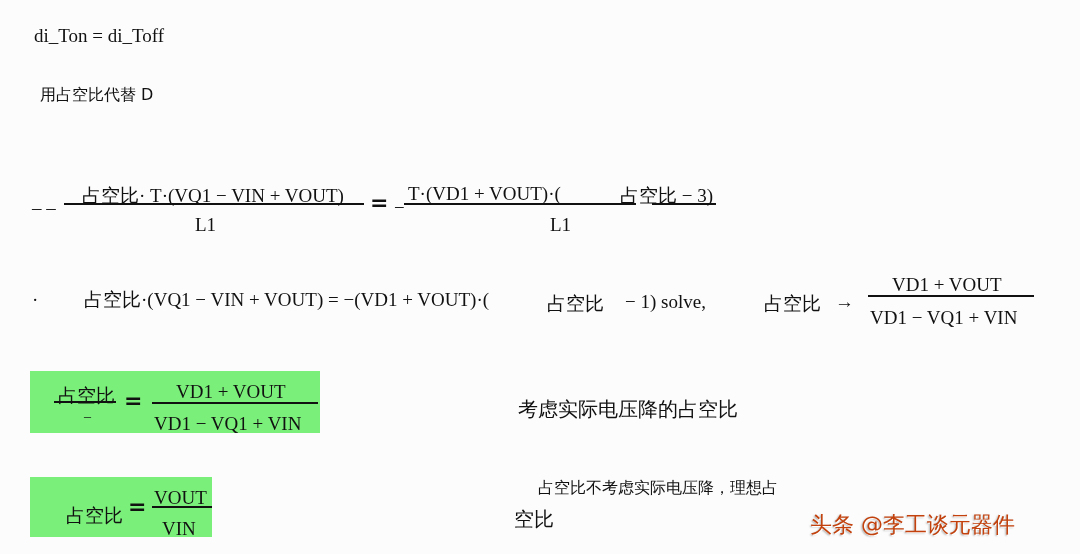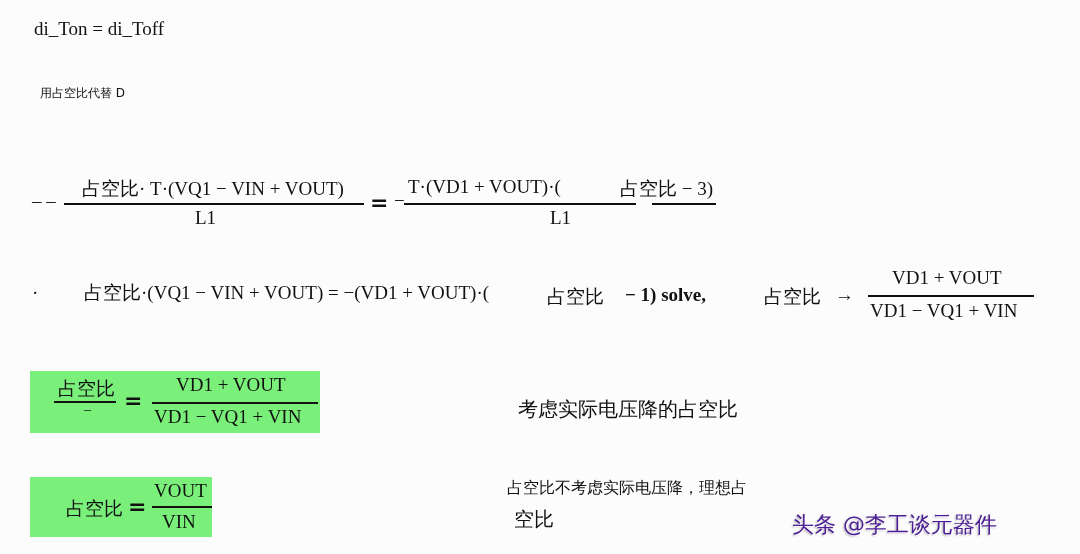--- a/index.html
+++ b/index.html
@@ -1,52 +1,52 @@
 <!DOCTYPE html>
 <html><head>
 <meta charset="utf-8">
 <style>
   html, body { margin:0; padding:0; }
   body {
     width:1080px; height:554px; background:#fcfcfd; position:relative; overflow:hidden;
     font-family: "Liberation Serif", "DejaVu Serif", serif; color:#111;
   }
   .abs { position:absolute; white-space:nowrap; }
-  .serif { font-family: "Liberation Serif", "DejaVu Serif", serif; font-size:19px; }
+  .serif { font-family: "Liberation Serif", "DejaVu Serif", serif; font-size:19px;margin-top:7px; }
   .cjk { font-family: "DejaVu Sans", "Liberation Sans", sans-serif; font-size:17px; }
   .frac-line { position:absolute; height:1.5px; background:#111; }
   .green-box { position:absolute; background:#7af07a; }
   .eq { font-family:"DejaVu Sans", sans-serif; font-weight:bold; font-size:22px; }
 </style>
 </head>
 <body>
 
 <div class="abs serif" style="left:34px;top:18px;font-size:19px;">di_Ton = di_Toff</div>
 
-<div class="abs cjk" style="left:40px;top:85px;font-size:12px;">用占空比代替 D</div>
+<div class="abs cjk" style="left:40px;top:85px;font-size:16px;">用占空比代替 D</div>
 
 <div>
   <div class="abs serif" style="left:32px;top:190px;">– –</div>
   <div class="abs serif" style="left:82px;top:176px;text-align:right;">占空比· T·(VQ1 − VIN + VOUT)</div>
   <div class="frac-line" style="left:64px;top:203px;width:300px;"></div>
   <div class="abs serif" style="left:195px;top:207px;">L1</div>
   <div class="abs eq" style="left:370px;top:190px;">=</div>
   <div class="abs serif" style="left:394px;top:190px;">−</div>
   <div class="abs serif" style="left:408px;top:176px;">T·(VD1 + VOUT)·(</div>
   <div class="abs serif" style="left:620px;top:176px;">占空比 − 3)</div>
   <div class="frac-line" style="left:404px;top:203px;width:232px;"></div>
   <div class="frac-line" style="left:652px;top:203px;width:64px;"></div>
   <div class="abs serif" style="left:550px;top:207px;">L1</div>
 </div>
 
 <div>
   <div class="abs serif" style="left:32px;top:282px;">·</div>
   <div class="abs serif" style="left:84px;top:280px;">占空比·(VQ1 − VIN + VOUT) = −(VD1 + VOUT)·(</div>
   <div class="abs serif" style="left:547px;top:284px;">占空比</div>
-  <div class="abs serif" style="left:625px;top:284px;font-weight:bold;">− 1) solve,</div>
+  <div class="abs serif" style="left:625px;top:284px;">− 1) solve,</div>
   <div class="abs serif" style="left:764px;top:284px;">占空比</div>
   <div class="abs serif" style="left:835px;top:284px;">→</div>
   <div class="abs serif" style="left:892px;top:267px;">VD1 + VOUT</div>
   <div class="frac-line" style="left:868px;top:295px;width:166px;"></div>
   <div class="abs serif" style="left:870px;top:300px;">VD1 − VQ1 + VIN</div>
 </div>
 
 <div class="green-box" style="left:30px;top:371px;width:290px;height:62px;"></div>
 <div class="abs serif" style="left:58px;top:376px;">占空比</div>
 <div class="frac-line" style="left:54px;top:401px;width:62px;"></div>
@@ -56,16 +56,16 @@
 <div class="frac-line" style="left:152px;top:402px;width:166px;"></div>
 <div class="abs serif" style="left:154px;top:406px;">VD1 − VQ1 + VIN</div>
 <div class="abs cjk" style="left:518px;top:396px;font-size:20px;">考虑实际电压降的占空比</div>
 
 <div class="green-box" style="left:30px;top:477px;width:182px;height:60px;"></div>
 <div class="abs serif" style="left:66px;top:496px;">占空比</div>
 <div class="abs eq" style="left:128px;top:494px;">=</div>
 <div class="abs serif" style="left:154px;top:480px;font-family:Liberation Serif, serif;">VOUT</div>
 <div class="frac-line" style="left:152px;top:506px;width:60px;"></div>
 <div class="abs serif" style="left:162px;top:511px;">VIN</div>
-<div class="abs cjk" style="left:507px;top:478px;font-size:16px;">占空比不考虑实际电压降，理想占</div>
+<div class="abs cjk" style="left:538px;top:478px;font-size:16px;">占空比不考虑实际电压降，理想占</div>
 <div class="abs cjk" style="left:514px;top:506px;font-size:20px;">空比</div>
 
-<div class="abs cjk" style="left:792px;top:510px;font-size:22px;color:#4c1d95;text-shadow:1px 1px 0 #fff,-1px 1px 2px rgba(0,0,0,.35);">头条 @李工谈元器件</div>
+<div class="abs cjk" style="left:810px;top:510px;font-size:22px;color:#c2410c;text-shadow:1px 1px 0 #fff,-1px 1px 2px rgba(0,0,0,.35);">头条 @李工谈元器件</div>
 
 </body></html>

